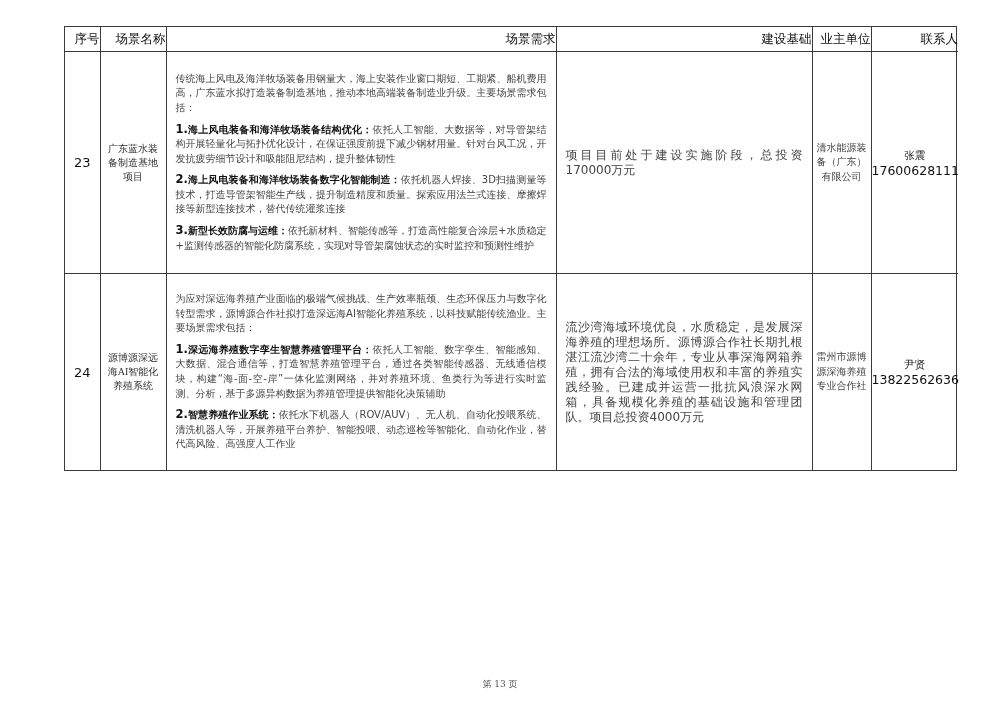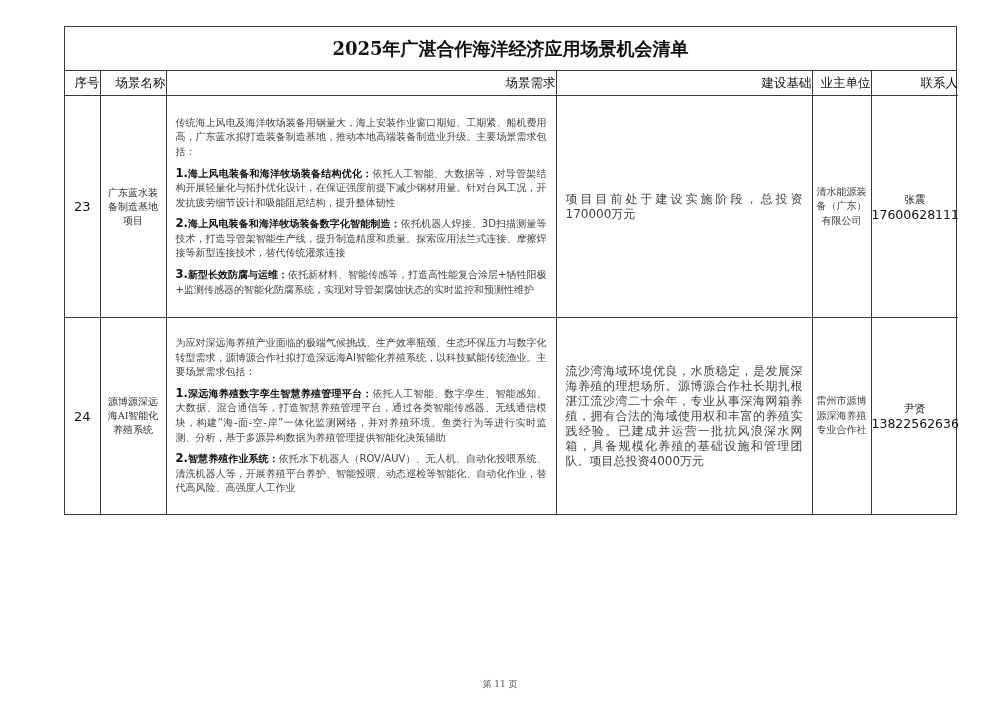--- a/index.html
+++ b/index.html
@@ -121,21 +121,20 @@
       text-align: center;
       font-size: 9px;
       color: #555555;
       font-family: "DejaVu Serif", serif;
     }
   </style>
 </head>
 <body>
 
 <div class="sheet">
-  <div class="title-row">2025年广湛合作海洋经济应用场景机会清单</div>
   <table>
     <colgroup>
       <col style="width:35px">
       <col style="width:66px">
       <col style="width:390px">
       <col style="width:256px">
       <col style="width:59px">
       <col style="width:87px">
     </colgroup>
     <thead>
@@ -149,21 +148,21 @@
       </tr>
     </thead>
     <tbody>
       <tr class="row-23">
         <td class="num">23</td>
         <td class="name">广东蓝水装备制造基地项目</td>
         <td class="req">
           <p>传统海上风电及海洋牧场装备用钢量大，海上安装作业窗口期短、工期紧、船机费用高，广东蓝水拟打造装备制造基地，推动本地高端装备制造业升级。主要场景需求包括：</p>
           <p><span class="item-num">1.</span><span class="item-title">海上风电装备和海洋牧场装备结构优化：</span><span>依托人工智能、大数据等，对导管架结构开展轻量化与拓扑优化设计，在保证强度前提下减少钢材用量。针对台风工况，开发抗疲劳细节设计和吸能阻尼结构，提升整体韧性</span></p>
           <p><span class="item-num">2.</span><span class="item-title">海上风电装备和海洋牧场装备数字化智能制造：</span><span>依托机器人焊接、3D扫描测量等技术，打造导管架智能生产线，提升制造精度和质量。探索应用法兰式连接、摩擦焊接等新型连接技术，替代传统灌浆连接</span></p>
-          <p><span class="item-num">3.</span><span class="item-title">新型长效防腐与运维：</span><span>依托新材料、智能传感等，打造高性能复合涂层+牺牲阳极+监测传感器的智能化防腐系统，实现对导管架腐蚀状态的实时监控和预测性维护</span></p>
+          <p><span class="item-num">3.</span><span class="item-title">新型长效防腐与运维：</span><span>依托新材料、智能传感等，打造高性能复合涂层+水质稳定+监测传感器的智能化防腐系统，实现对导管架腐蚀状态的实时监控和预测性维护</span></p>
         </td>
         <td class="basis">
           <p>项目目前处于建设实施阶段，总投资170000万元</p>
         </td>
         <td class="owner">清水能源装备（广东）有限公司</td>
         <td class="contact">
           <div class="person">张震</div>
           <div class="phone">17600628111</div>
         </td>
       </tr>
@@ -181,13 +180,13 @@
         <td class="owner">雷州市源博源深海养殖专业合作社</td>
         <td class="contact">
           <div class="person">尹贤</div>
           <div class="phone">13822562636</div>
         </td>
       </tr>
     </tbody>
   </table>
 </div>
 
-<div class="footer">第 11 页</div>
+<div class="footer">第 13 页</div>
 
 </body></html>

